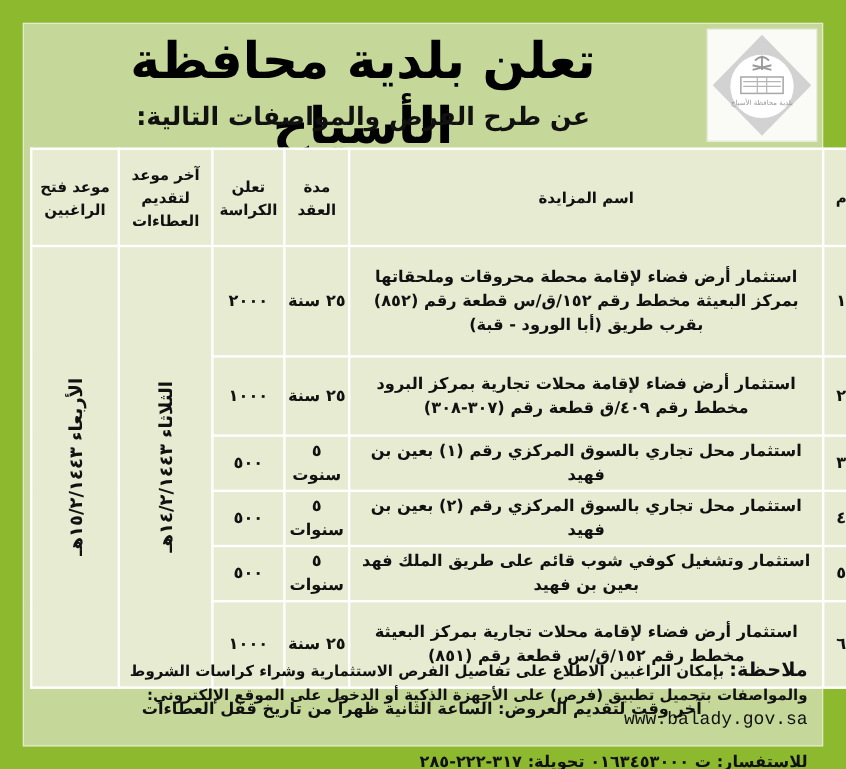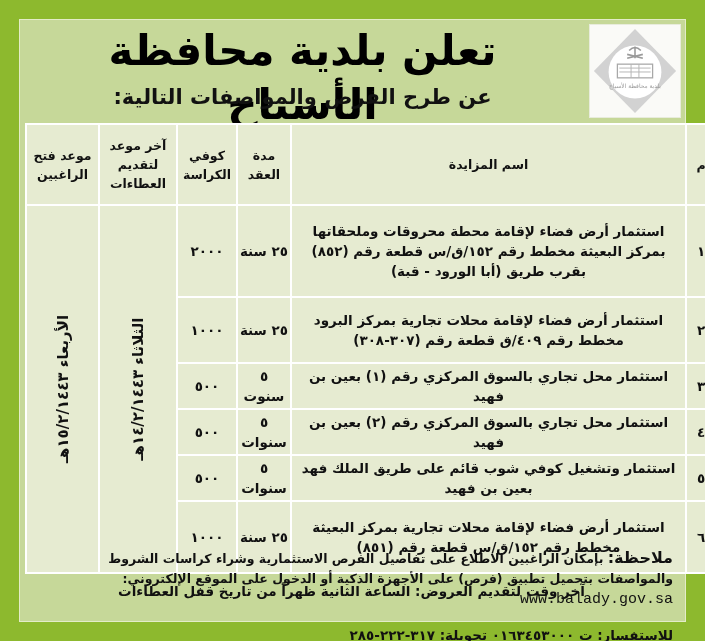--- a/index.html
+++ b/index.html
@@ -80,21 +80,21 @@
         <col style="width:54px">
         <col style="width:60px">
         <col style="width:78px">
         <col style="width:73px">
       </colgroup>
       <thead>
         <tr>
           <th>م</th>
           <th>اسم المزايدة</th>
           <th>مدة العقد</th>
-          <th>كوفي الكراسة</th>
+          <th>تعلن الكراسة</th>
           <th>آخر موعد لتقديم العطاءات</th>
           <th>موعد فتح الراغبين</th>
         </tr>
       </thead>
       <tbody>
         <tr style="height:92px">
           <td class="num">١</td>
           <td class="name">استثمار أرض فضاء لإقامة محطة محروقات وملحقاتها بمركز البعيثة مخطط رقم ١٥٢/ق/س قطعة رقم (٨٥٢) بقرب طريق (أبا الورود - قبة)</td>
           <td>٢٥ سنة</td>
           <td>٢٠٠٠</td>

